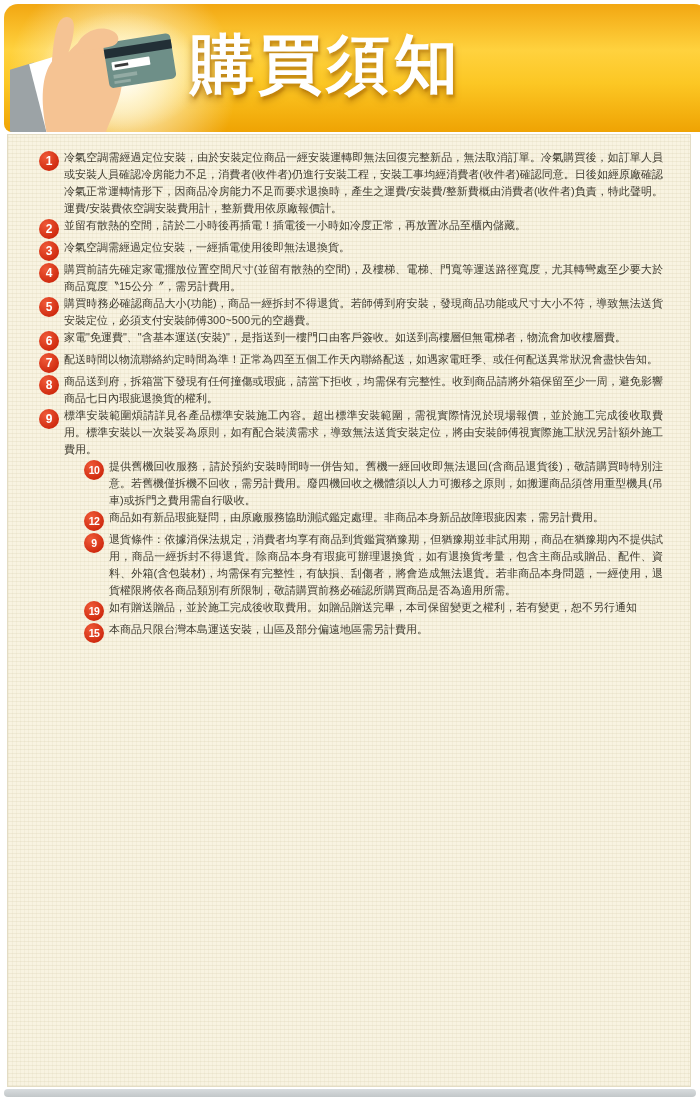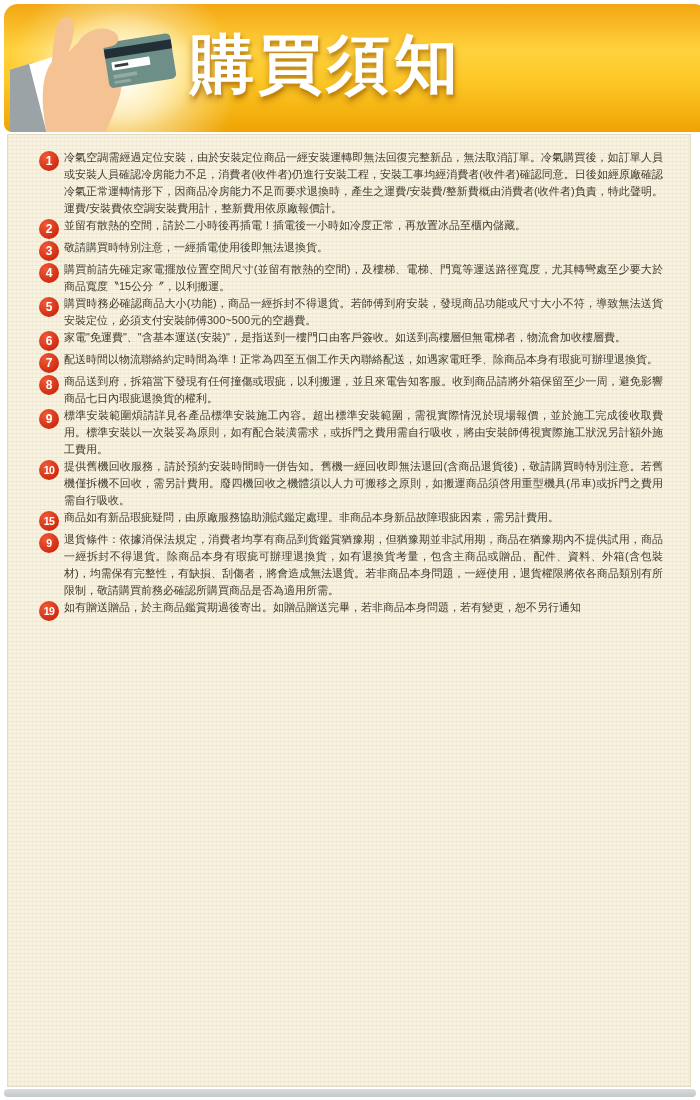--- a/index.html
+++ b/index.html
@@ -36,21 +36,21 @@
     overflow:hidden;
   }
   .notice-list{padding:14px 27px 0 31px;}
   .item{display:flex;align-items:flex-start;gap:5px;}
   .badge{
     flex:0 0 20px;width:20px;height:20px;margin-top:2px;border-radius:50%;
     background:radial-gradient(circle at 35% 30%, #EF5A38 0%, #D02B10 72%, #C02408 100%);
     color:#fff;font-size:12px;font-weight:bold;
     display:flex;align-items:center;justify-content:center;
   }
-  .item:nth-child(n+10) .badge{font-size:10.5px;letter-spacing:-0.5px;}
+  .item:nth-child(n+10) .badge{font-size:10.5px;letter-spacing:-0.5px;margin-left:45px;}
   .txt{
     margin:0;flex:1;
     font-size:11px;line-height:17px;color:#3E3B30;
     text-align:justify;text-justify:inter-ideograph;
   }
   
   .bottom-bar{
     position:absolute;left:4px;top:1089px;width:692px;height:8px;border-radius:4px;
     background:linear-gradient(180deg,#D8DCDE,#C2C7C9);
   }
@@ -107,59 +107,63 @@
     <div class="item">
       <span class="badge">1</span>
       <p class="txt">冷氣空調需經過定位安裝，由於安裝定位商品一經安裝運轉即無法回復完整新品，無法取消訂單。冷氣購買後，如訂單人員或安裝人員確認冷房能力不足，消費者(收件者)仍進行安裝工程，安裝工事均經消費者(收件者)確認同意。日後如經原廠確認冷氣正常運轉情形下，因商品冷房能力不足而要求退換時，產生之運費/安裝費/整新費概由消費者(收件者)負責，特此聲明。運費/安裝費依空調安裝費用計，整新費用依原廠報價計。</p>
     </div>
     <div class="item">
       <span class="badge">2</span>
       <p class="txt">並留有散熱的空間，請於二小時後再插電！插電後一小時如冷度正常，再放置冰品至櫃內儲藏。</p>
     </div>
     <div class="item">
       <span class="badge">3</span>
-      <p class="txt">敬請購買時特別注意，一經插電使用後即無法退換貨。</p>
+      <p class="txt">冷氣空調需經過定位安裝，一經插電使用後即無法退換貨。</p>
     </div>
     <div class="item">
       <span class="badge">4</span>
-      <p class="txt">購買前請先確定家電擺放位置空間尺寸(並留有散熱的空間)，及樓梯、電梯、門寬等運送路徑寬度，尤其轉彎處至少要大於商品寬度〝15公分〞，以利搬運。</p>
+      <p class="txt">購買前請先確定家電擺放位置空間尺寸(並留有散熱的空間)，及樓梯、電梯、門寬等運送路徑寬度，尤其轉彎處至少要大於商品寬度〝15公分〞，需另計費用。</p>
     </div>
     <div class="item">
       <span class="badge">5</span>
       <p class="txt">購買時務必確認商品大小(功能)，商品一經拆封不得退貨。若師傅到府安裝，發現商品功能或尺寸大小不符，導致無法送貨安裝定位，必須支付安裝師傅300~500元的空趟費。</p>
     </div>
     <div class="item">
       <span class="badge">6</span>
       <p class="txt">家電"免運費"、"含基本運送(安裝)"，是指送到一樓門口由客戶簽收。如送到高樓層但無電梯者，物流會加收樓層費。</p>
     </div>
     <div class="item">
       <span class="badge">7</span>
-      <p class="txt">配送時間以物流聯絡約定時間為準！正常為四至五個工作天內聯絡配送，如遇家電旺季、除商品本身有瑕疵可辦理退換貨。</p>
+      <p class="txt">配送時間以物流聯絡約定時間為準！正常為四至五個工作天內聯絡配送，如遇家電旺季、或任何配送異常狀況會盡快告知。</p>
     </div>
     <div class="item">
       <span class="badge">8</span>
-      <p class="txt">商品送到府，拆箱當下發現有任何撞傷或瑕疵，以利搬運，並且來電告知客服。收到商品請將外箱保留至少一周，避免影響商品七日內瑕疵退換貨的權利。</p>
+      <p class="txt">商品送到府，拆箱當下發現有任何撞傷或瑕疵，請當下拒收，均需保有完整性。收到商品請將外箱保留至少一周，避免影響商品七日內瑕疵退換貨的權利。</p>
     </div>
     <div class="item">
       <span class="badge">9</span>
-      <p class="txt">標準安裝範圍煩請詳見各產品標準安裝施工內容。超出標準安裝範圍，需視實際情況於現場報價，並於施工完成後收取費用。標準安裝以一次裝妥為原則，如有配合裝潢需求，或拆門之費用需自行吸收，將由安裝師傅視實際施工狀況另計額外施工費用。</p>
+      <p class="txt">標準安裝範圍煩請詳見各產品標準安裝施工內容。超出標準安裝範圍，需視實際情況於現場報價，並於施工完成後收取費用。標準安裝以一次裝妥為原則，如有配合裝潢需求，導致無法送貨安裝定位，將由安裝師傅視實際施工狀況另計額外施工費用。</p>
     </div>
     <div class="item">
       <span class="badge">10</span>
       <p class="txt">提供舊機回收服務，請於預約安裝時間時一併告知。舊機一經回收即無法退回(含商品退貨後)，敬請購買時特別注意。若舊機僅拆機不回收，需另計費用。廢四機回收之機體須以人力可搬移之原則，如搬運商品須啓用重型機具(吊車)或拆門之費用需自行吸收。</p>
     </div>
     <div class="item">
-      <span class="badge">15</span>
+      <span class="badge">12</span>
       <p class="txt">商品如有新品瑕疵疑問，由原廠服務協助測試鑑定處理。非商品本身新品故障瑕疵因素，需另計費用。</p>
     </div>
     <div class="item">
       <span class="badge">9</span>
       <p class="txt">退貨條件：依據消保法規定，消費者均享有商品到貨鑑賞猶豫期，但猶豫期並非試用期，商品在猶豫期內不提供試用，商品一經拆封不得退貨。除商品本身有瑕疵可辦理退換貨，如有退換貨考量，包含主商品或贈品、配件、資料、外箱(含包裝材)，均需保有完整性，有缺損、刮傷者，將會造成無法退貨。若非商品本身問題，一經使用，退貨權限將依各商品類別有所限制，敬請購買前務必確認所購買商品是否為適用所需。</p>
     </div>
     <div class="item">
       <span class="badge">19</span>
-      <p class="txt">如有贈送贈品，於主商品鑑賞期過後寄出。如贈品贈送完畢，若非商品本身問題，若有變更，恕不另行通知</p>
+      <p class="txt">如有贈送贈品，並於施工完成後收取費用。如贈品贈送完畢，本司保留變更之權利，若有變更，恕不另行通知</p>
+    </div>
+    <div class="item">
+      <span class="badge">15</span>
+      <p class="txt">本商品只限台灣本島運送安裝，山區及部分偏遠地區需另計費用。</p>
     </div>
 
   </div>
 </div>
 
 <div class="bottom-bar"></div>
 
 </body></html>

